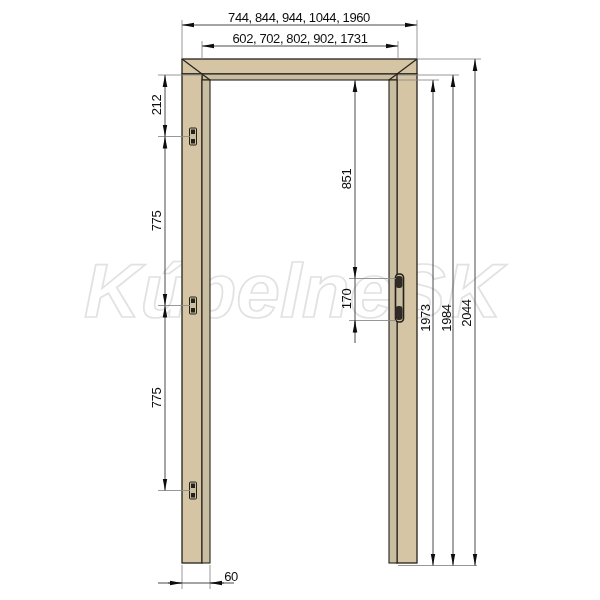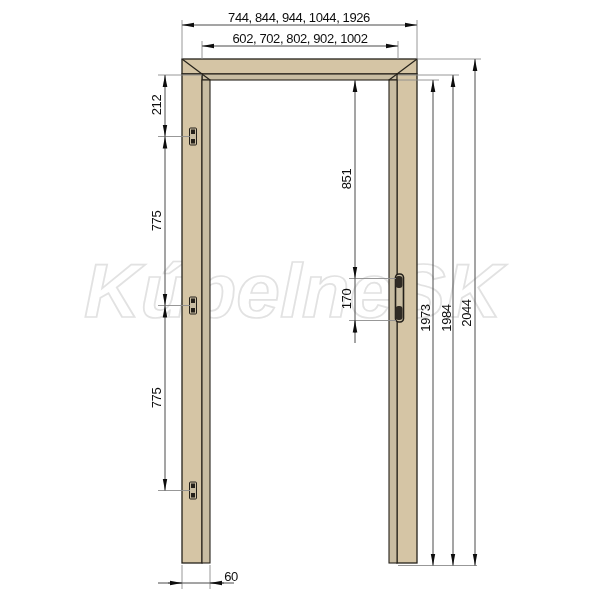--- a/index.html
+++ b/index.html
@@ -118,22 +118,22 @@
       <path d="M355,333 L355,320.5" marker-end="url(#arr)"></path>
       <path d="M433,80 L433,565.5" marker-start="url(#arr)" marker-end="url(#arr)"></path>
       <path d="M453,75 L453,565.5" marker-start="url(#arr)" marker-end="url(#arr)"></path>
       <path d="M475,59 L475,565.5" marker-start="url(#arr)" marker-end="url(#arr)"></path>
       <path d="M158,583 L234,583"></path>
       <path d="M168,583 L182,583" marker-end="url(#arr)"></path>
       <path d="M224,583 L210,583" marker-end="url(#arr)"></path>
     </g>
   </svg>
 
-  <div class="lbl" style="left:299px;top:17px">744, 844, 944, 1044, 1926</div>
-  <div class="lbl" style="left:300px;top:38px">602, 702, 802, 902, 1002</div>
+  <div class="lbl" style="left:299px;top:17px">744, 844, 944, 1044, 1960</div>
+  <div class="lbl" style="left:300px;top:38px">602, 702, 802, 902, 1731</div>
   <div class="lbl rot" style="left:156px;top:105px">212</div>
   <div class="lbl rot" style="left:156px;top:221px">775</div>
   <div class="lbl rot" style="left:156px;top:398px">775</div>
   <div class="lbl rot" style="left:346px;top:179px">851</div>
   <div class="lbl rot" style="left:346px;top:299px">170</div>
   <div class="lbl rot" style="left:425px;top:318px">1973</div>
   <div class="lbl rot" style="left:446px;top:318px">1984</div>
   <div class="lbl rot" style="left:466px;top:313px">2044</div>
   <div class="lbl" style="left:231px;top:576px">60</div>
 </div>

